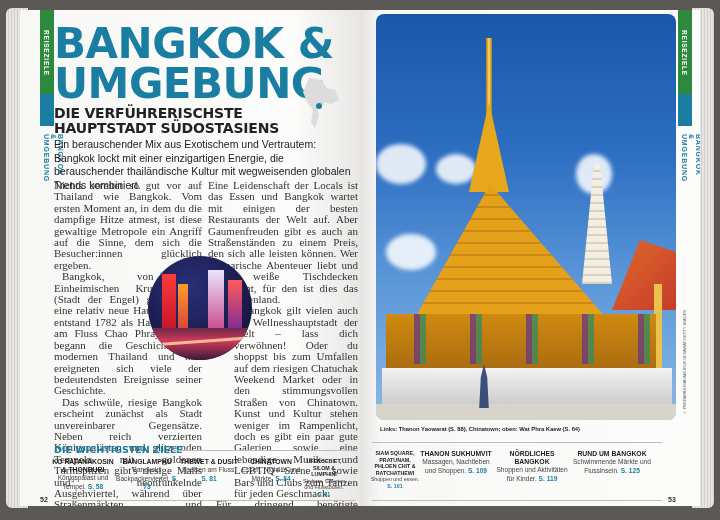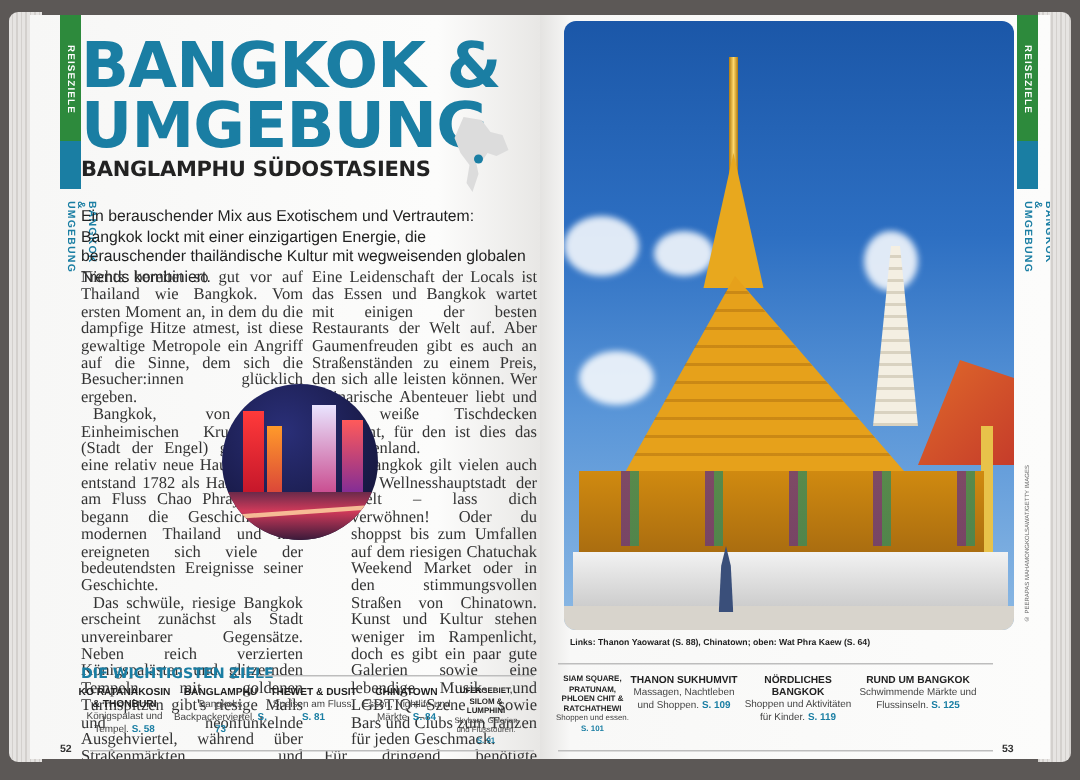--- a/index.html
+++ b/index.html
@@ -79,21 +79,22 @@
       <div>BANGKOK &amp;</div>
       <div>UMGEBUNG</div>
     </div>
 
     <svg class="map" viewBox="0 0 48 56">
       <path d="M14 2 L26 4 L32 12 L40 14 L44 24 L36 28 L30 26 L26 32 L22 30 L24 40 L20 52 L16 46 L18 34 L12 26 L8 16 Z" fill="#dcdcdc"></path>
       <circle cx="24" cy="30" r="3" fill="#1a7ea3"></circle>
     </svg>
 
     <div class="subtitle">
-      <div>BANGLAMPHU SÜDOSTASIENS</div>
+      <div>DIE VERFÜHRERISCHSTE</div>
+      <div>HAUPTSTADT SÜDOSTASIENS</div>
     </div>
 
     <div class="lead">Ein berauschender Mix aus Exotischem und Vertrautem: Bangkok lockt mit einer einzigartigen Energie, die berauschender thailändische Kultur mit wegweisenden globalen Trends kombiniert.</div>
 
     <div class="body col1">
       <p>Nichts bereitet so gut vor auf Thailand wie Bangkok. Vom ersten Moment an, in dem du die dampfige Hitze atmest, ist diese gewaltige Metropole ein Angriff auf die Sinne, dem sich die Besucher:innen glücklich ergeben.</p>
       <p style="padding-right:0;">Bangkok, von den Einheimischen Krung Thep (Stadt der Engel) genannt, ist eine relativ neue Hauptstadt: Sie entstand 1782 als Handelsposten am Fluss Chao Phraya – hier begann die Geschichte des modernen Thailand und hier ereigneten sich viele der bedeutendsten Ereignisse seiner Geschichte.</p>
       <p>Das schwüle, riesige Bangkok erscheint zunächst als Stadt unvereinbarer Gegensätze. Neben reich verzierten Königspalästen und glitzernden Tempeln mit goldenen Turmspitzen gibt's riesige Malls und neonfunkelnde Ausgehviertel, während über Straßenmärkten und Essenständen auf Wolkenkratzern kultivierte Cocktailbars thronen. Bangkok steht ganz im Zeichen krasser Gegensätze, doch in den Straßen und Gassen abseits der Hauptstraßen verläuft das Leben traditioneller und geruhsamer.</p>
     </div>
 

